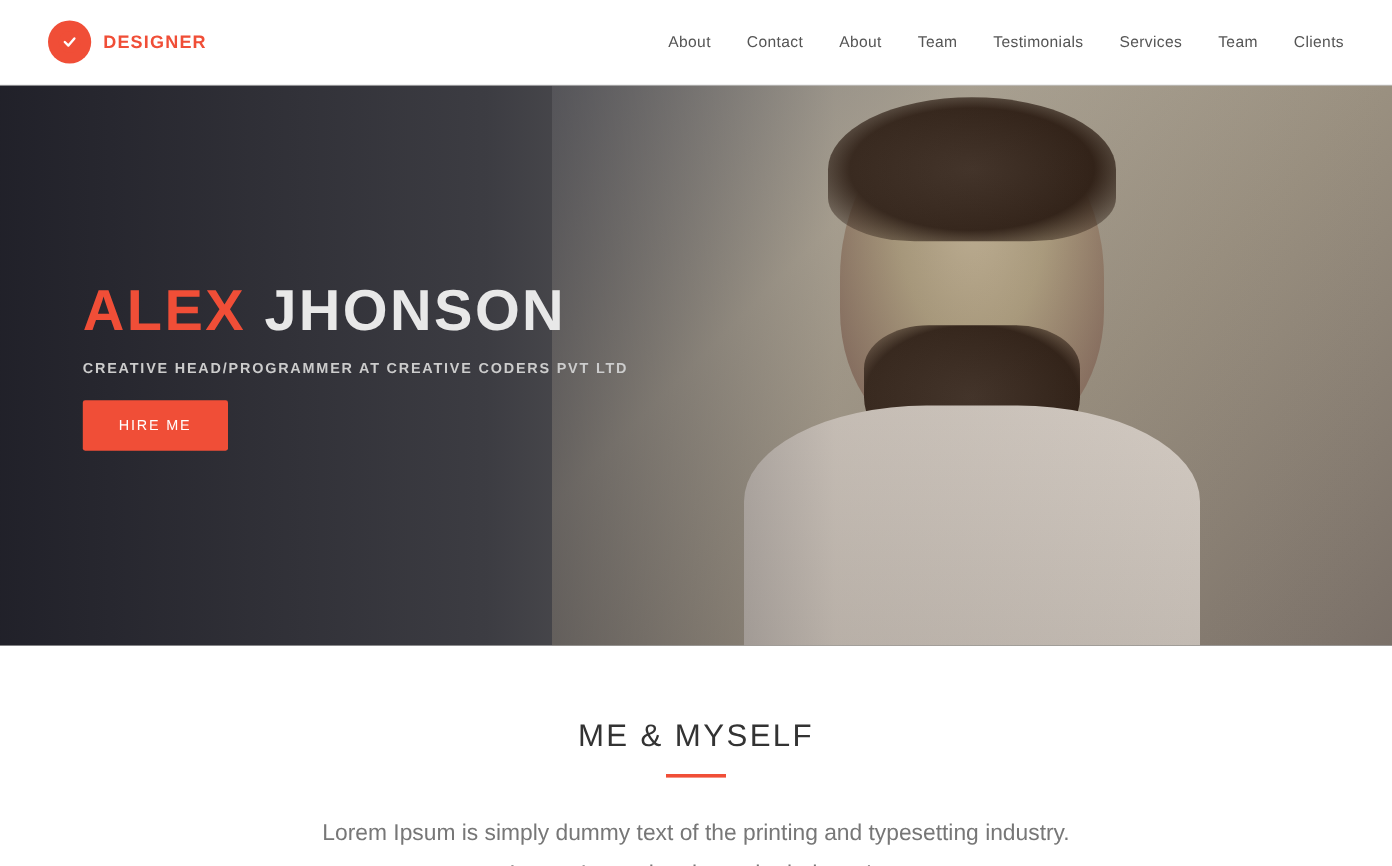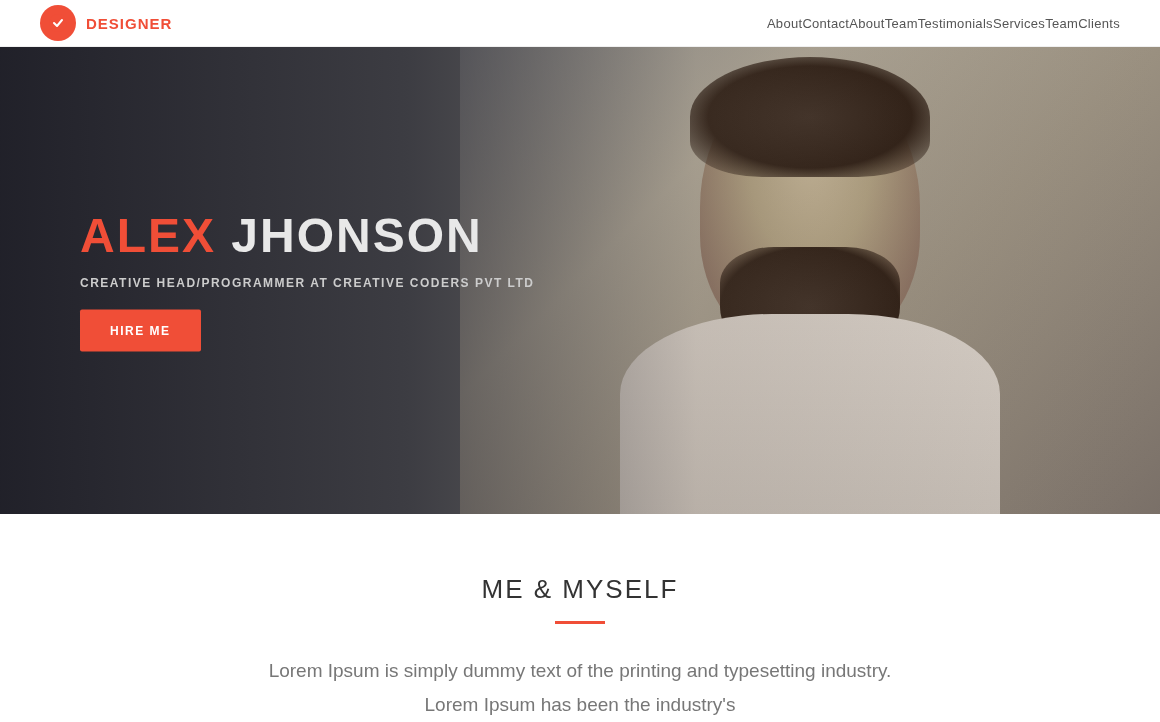--- a/index.html
+++ b/index.html
@@ -13,21 +13,21 @@
       width: 1160px;
       overflow-x: hidden;
     }
 
     
     .navbar {
       display: flex;
       align-items: center;
       justify-content: space-between;
       padding: 0 40px;
-      height: 47px;
+      height: 71px;
       background: #ffffff;
       border-bottom: 1px solid #f0f0f0;
       position: relative;
       z-index: 10;
     }
 
     .logo-area {
       display: flex;
       align-items: center;
       gap: 10px;
@@ -51,20 +51,21 @@
     .logo-text {
       font-size: 15px;
       font-weight: 700;
       color: #f04e37;
       letter-spacing: 1px;
     }
 
     .nav-links {
       display: flex;
       align-items: center;
+      gap: 30px;
       list-style: none;
     }
 
     .nav-links a {
       text-decoration: none;
       color: #555;
       font-size: 13px;
       font-weight: 400;
       letter-spacing: 0.3px;
     }
@@ -146,21 +147,21 @@
       left: 50%;
       transform: translateX(-50%);
       width: 180px;
       height: 120px;
       background: radial-gradient(ellipse, #3a2a20 0%, #2a1a10 70%, transparent 100%);
       border-radius: 30% 30% 50% 50%;
     }
 
     .hero-content {
       position: absolute;
-      left: 80px;
+      left: 69px;
       top: 50%;
       transform: translateY(-50%);
       z-index: 3;
     }
 
     .hero-name {
       font-size: 48px;
       font-weight: 700;
       letter-spacing: 2px;
       margin-bottom: 14px;
@@ -183,21 +184,21 @@
       text-transform: uppercase;
       margin-bottom: 20px;
     }
 
     .hire-btn {
       background: #f04e37;
       color: #ffffff;
       border: none;
       padding: 14px 30px;
       font-size: 12px;
-      font-weight: 700;
+      font-weight: 400;
       letter-spacing: 1.5px;
       text-transform: uppercase;
       cursor: pointer;
       border-radius: 2px;
     }
 
     
     .about-section {
       background: #ffffff;
       padding: 60px 40px 40px;

